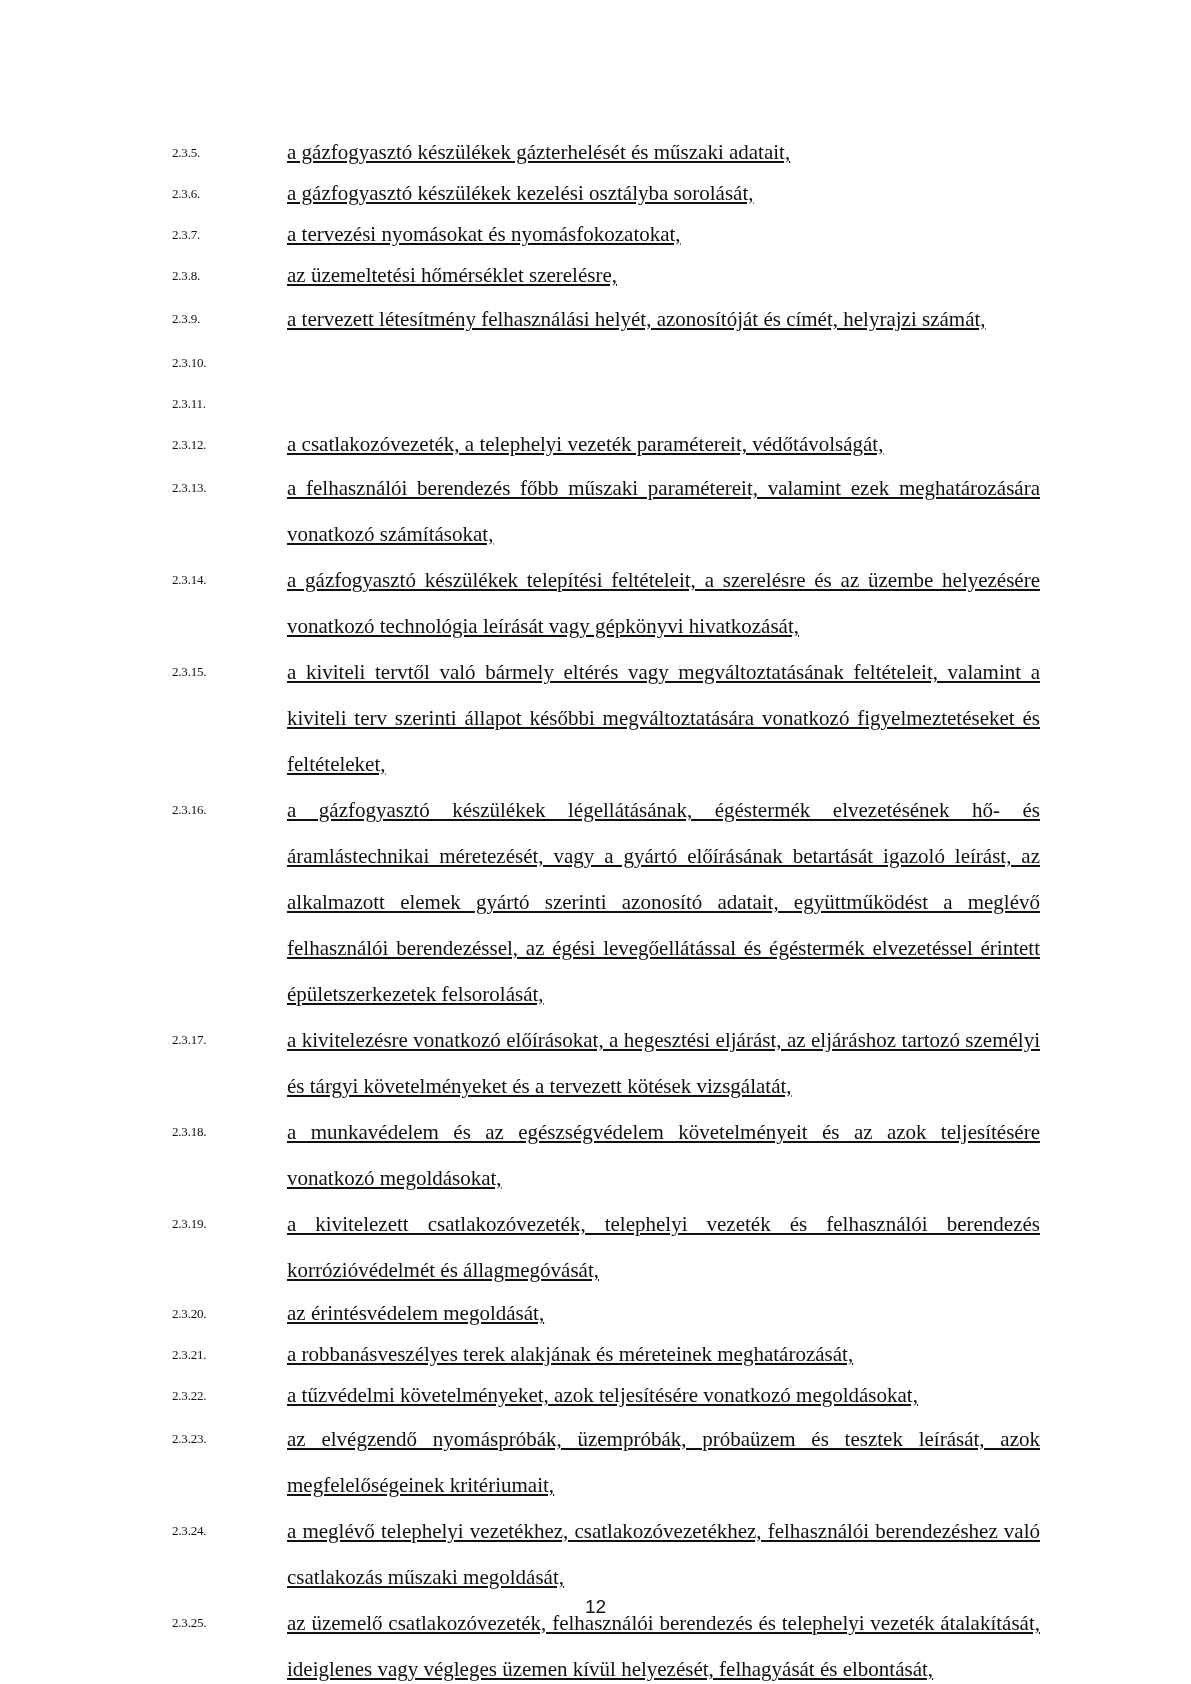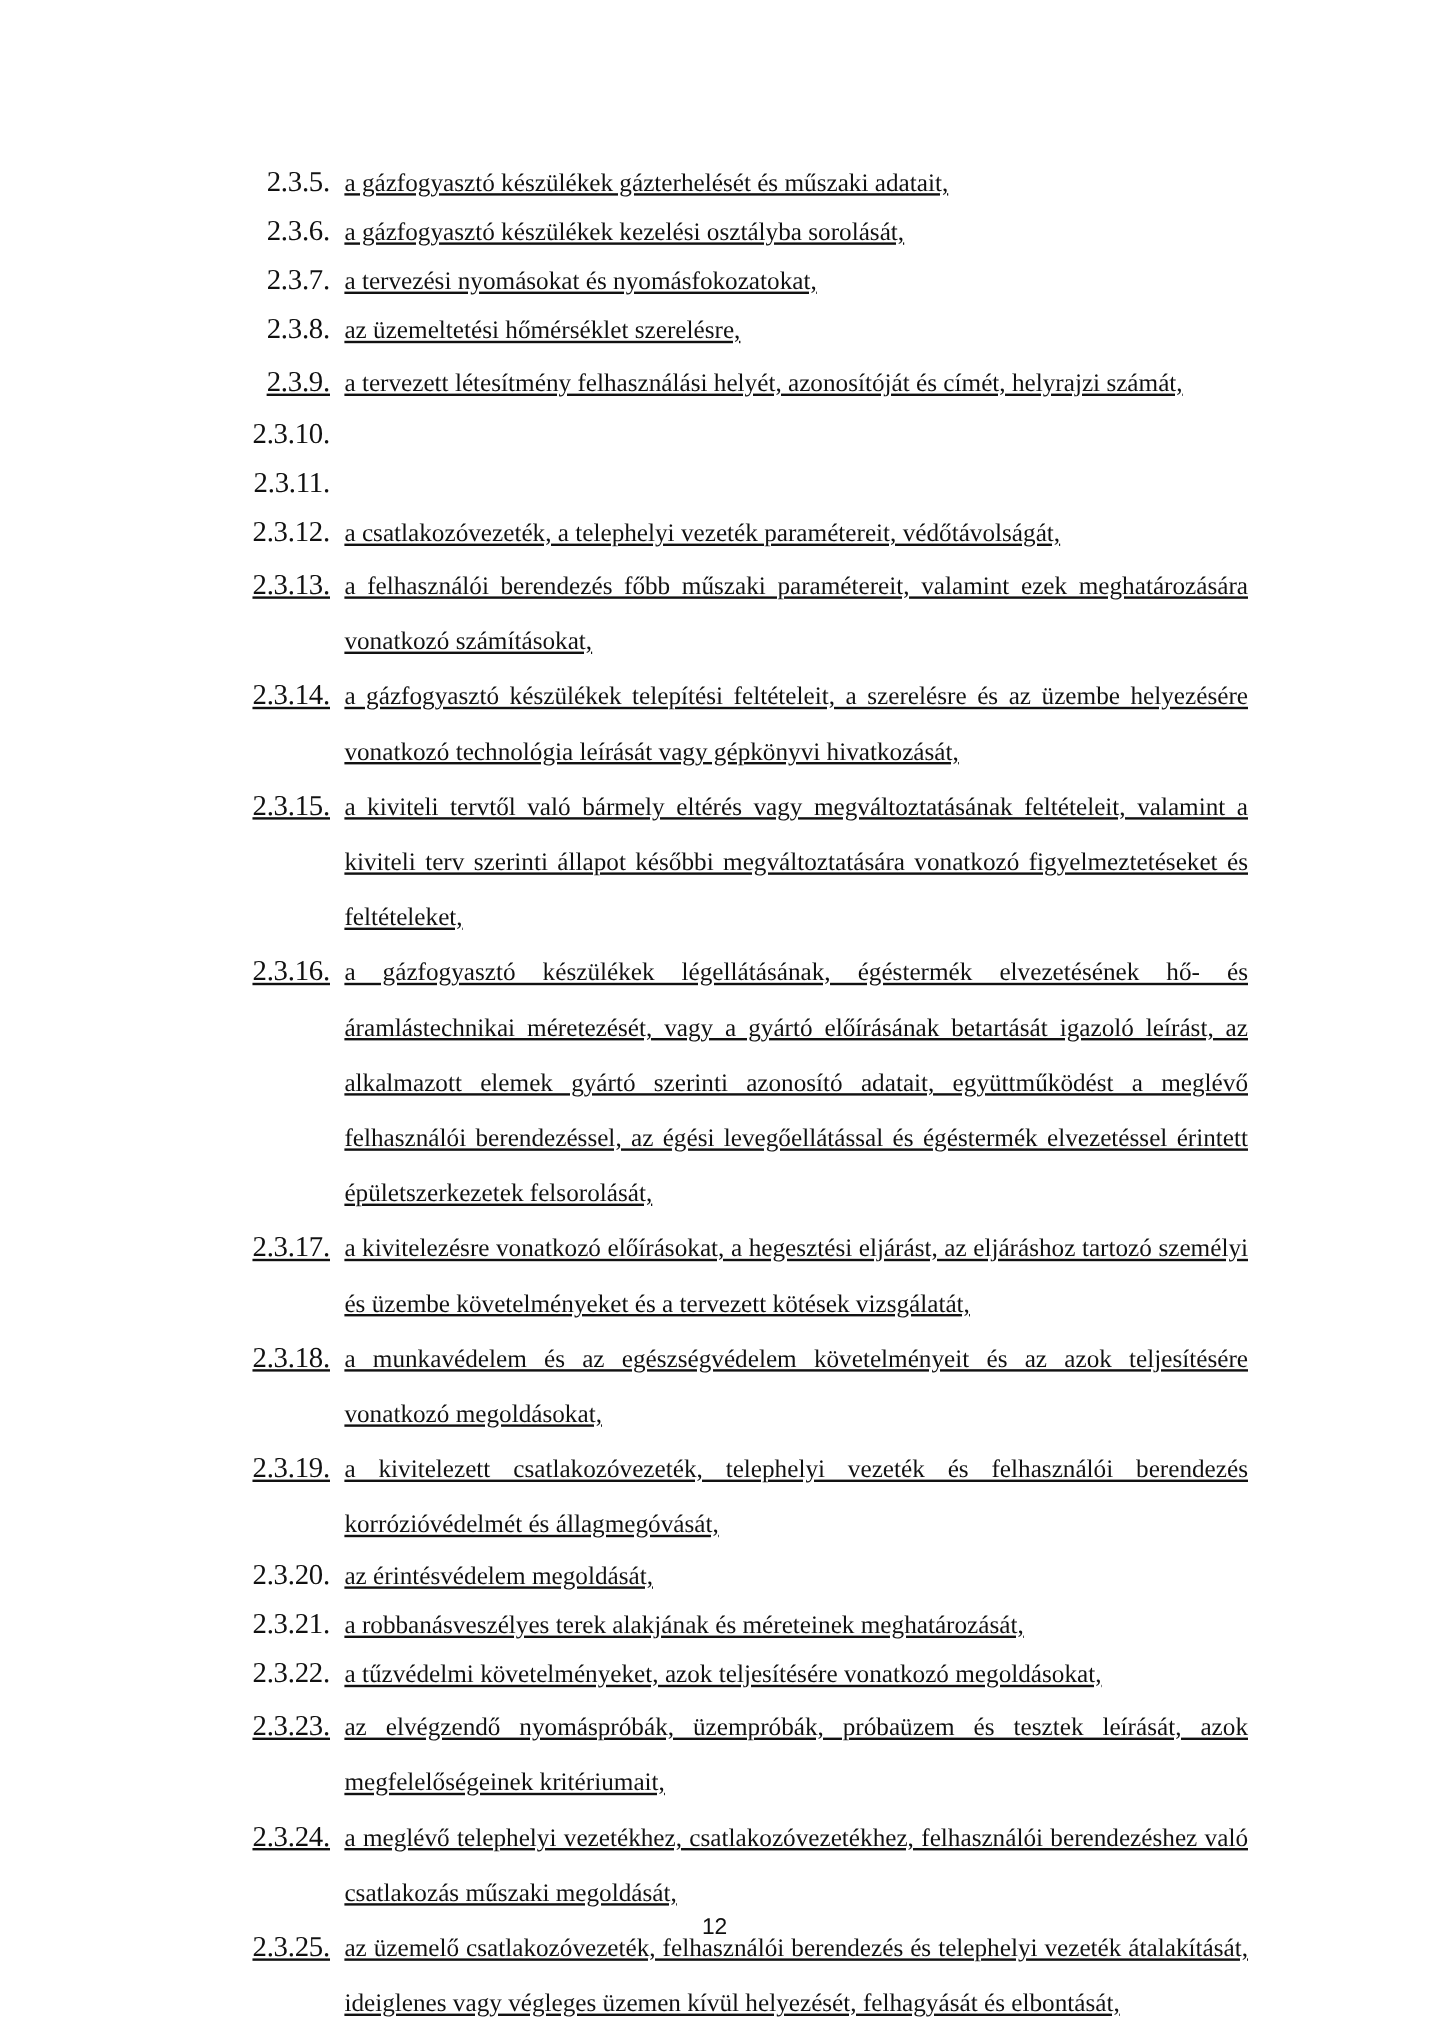--- a/index.html
+++ b/index.html
@@ -33,22 +33,22 @@
     align-items: flex-start;
     width: 1040px;
     margin: 0 0 0 0;
     padding: 0;
   }
 
   .item .num {
     flex: 0 0 auto;
     width: 103px;            
     margin-left: 172px;
-    text-align: right;
-    font-size: 24px;
+    text-align: left;
+    font-size: 13px;
     line-height: 41px;
     letter-spacing: -0.2px;
     white-space: nowrap;
     color: #111111;
   }
 
   .item .body {
     flex: 1 1 auto;
     margin-left: 12px;       
     font-size: 21px;
@@ -60,21 +60,21 @@
 
   
   .item.tight .num { line-height: 41px; }
   .item.tight .body {
     line-height: 41px;
     text-align: left;
     text-decoration: underline;
   }
 
   
-  .item.loose .num { line-height: 46px; text-decoration: underline; }
+  .item.loose .num { line-height: 46px; }
   .item.loose .body {
     line-height: 46px;
     text-align: justify;
     text-decoration: underline;
   }
 
   .pagenum {
     position: absolute;
     left: 0;
     top: 1596px;
@@ -132,21 +132,21 @@
       <div class="item loose">
         <div class="num">2.3.15.</div>
         <div class="body">a kiviteli tervtől való bármely eltérés vagy megváltoztatásának feltételeit, valamint a kiviteli terv szerinti állapot későbbi megváltoztatására vonatkozó figyelmeztetéseket és feltételeket,</div>
       </div>
       <div class="item loose">
         <div class="num">2.3.16.</div>
         <div class="body">a gázfogyasztó készülékek légellátásának, égéstermék elvezetésének hő- és áramlástechnikai méretezését, vagy a gyártó előírásának betartását igazoló leírást, az alkalmazott elemek gyártó szerinti azonosító adatait, együttműködést a meglévő felhasználói berendezéssel, az égési levegőellátással és égéstermék elvezetéssel érintett épületszerkezetek felsorolását,</div>
       </div>
       <div class="item loose">
         <div class="num">2.3.17.</div>
-        <div class="body">a kivitelezésre vonatkozó előírásokat, a hegesztési eljárást, az eljáráshoz tartozó személyi és üzembe követelményeket és a tervezett kötések vizsgálatát,</div>
+        <div class="body">a kivitelezésre vonatkozó előírásokat, a hegesztési eljárást, az eljáráshoz tartozó személyi és tárgyi követelményeket és a tervezett kötések vizsgálatát,</div>
       </div>
       <div class="item loose">
         <div class="num">2.3.18.</div>
         <div class="body">a munkavédelem és az egészségvédelem követelményeit és az azok teljesítésére vonatkozó megoldásokat,</div>
       </div>
       <div class="item loose">
         <div class="num">2.3.19.</div>
         <div class="body">a kivitelezett csatlakozóvezeték, telephelyi vezeték és felhasználói berendezés korrózióvédelmét és állagmegóvását,</div>
       </div>
       <div class="item tight">

